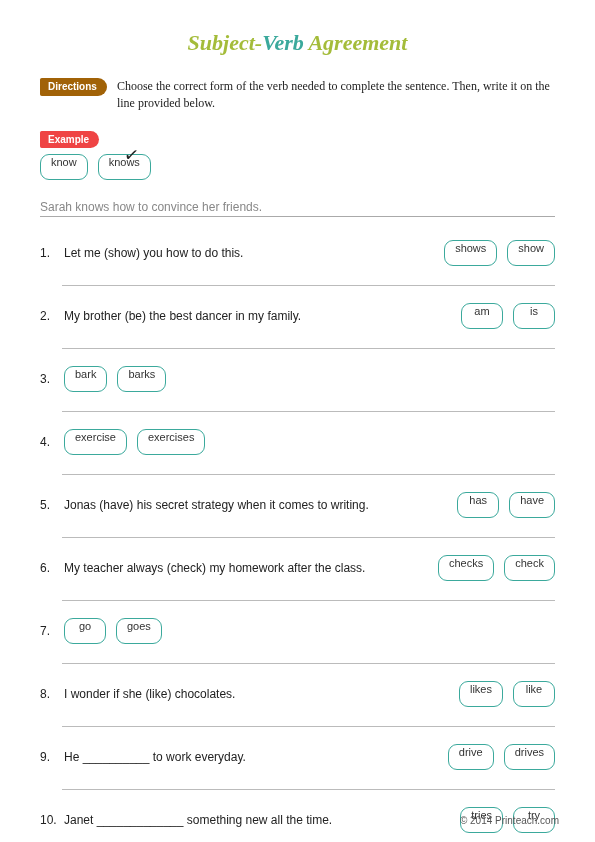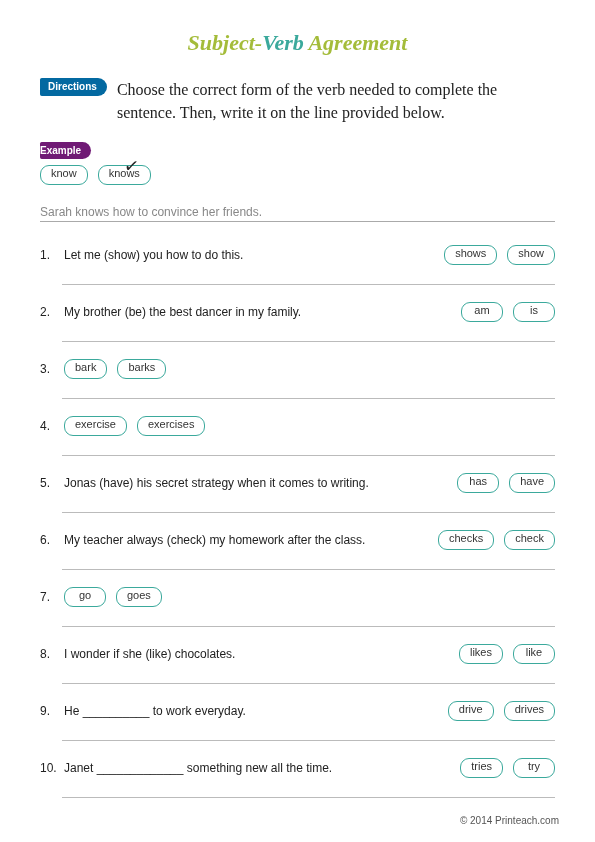--- a/index.html
+++ b/index.html
@@ -24,42 +24,42 @@
     .title .t1 { color: #a4bc3a; }
     .title .t2 { color: #3ba99c; }
     .title .t3 { color: #a4bc3a; }
     .directions-row {
       display: flex;
       align-items: flex-start;
       margin-bottom: 18px;
       gap: 10px;
     }
     .badge {
-      background: #0369a1;
+      background: #a16207;
       color: #fff;
       font-size: 10px;
       font-weight: bold;
       padding: 3px 10px 3px 8px;
       border-radius: 2px 10px 10px 2px;
       flex-shrink: 0;
       line-height: 1.2;
     }
     .directions-text {
       font-family: Georgia, serif;
-      font-size: 16px;
+      font-size: 12px;
       line-height: 1.45;
       color: #222;
     }
     .example-badge {
       display: inline-block;
-      background: #701a75;
+      background: #ef4444;
       color: #fff;
       font-size: 10px;
       font-weight: bold;
-      padding: 3px 10px 3px 0;
+      padding: 3px 10px 3px 8px;
       border-radius: 2px 10px 10px 2px;
       margin-bottom: 6px;
     }
     .example-block { margin-bottom: 10px; }
     .example-row {
       display: flex;
       align-items: center;
       justify-content: space-between;
     }
     .example-sentence {
@@ -84,21 +84,21 @@
     .choice {
       border: 1px solid #3ba99c;
       border-radius: 9px;
       padding: 0px 10px;
       font-size: 11px;
       color: #333;
       background: #fff;
       min-width: 42px;
       text-align: center;
       line-height: 15px;
-      height: 20px;
+      height: 26px;
     }
     .checkmark {
       position: absolute;
       right: 12px;
       top: -10px;
       font-size: 18px;
       color: #222;
       transform: rotate(8deg);
     }
     .question-list {

